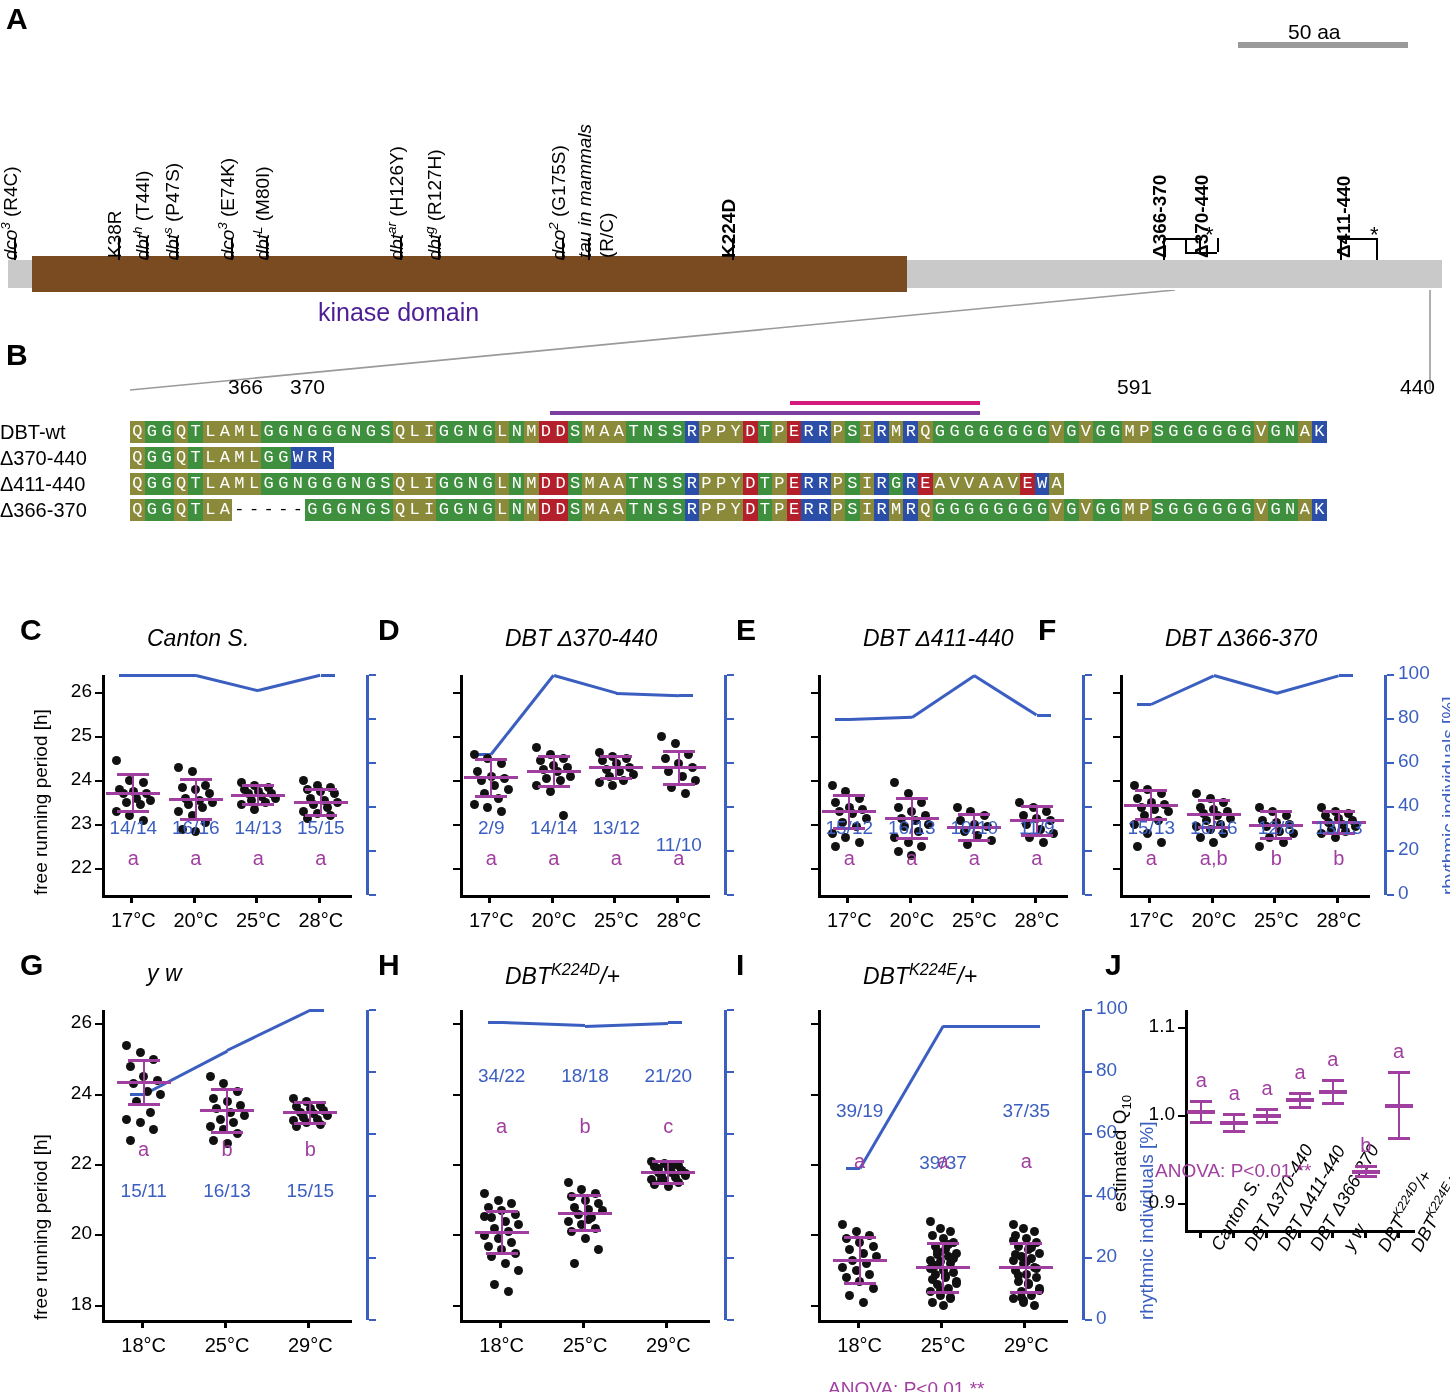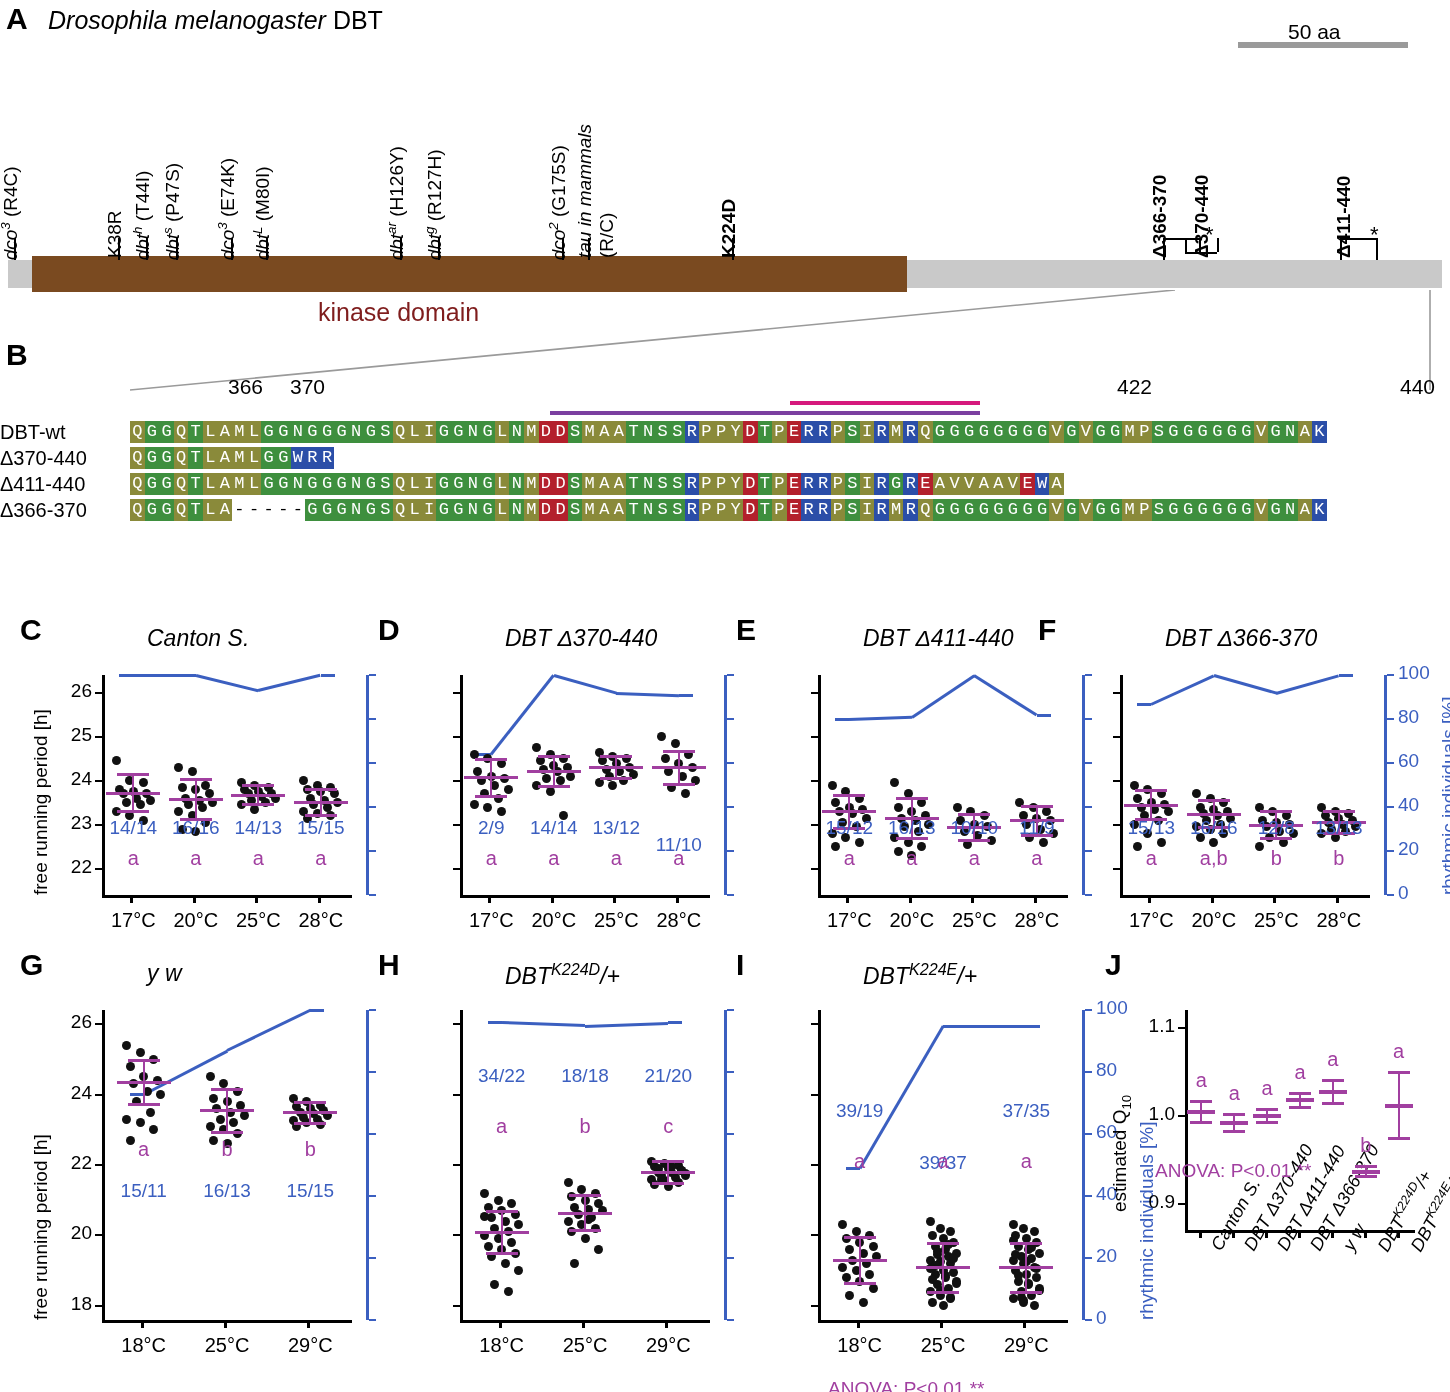--- a/index.html
+++ b/index.html
@@ -5,21 +5,21 @@
   html,body{margin:0;padding:0;background:#ffffff;}
   body{width:1450px;height:1392px;position:relative;font-family:"Liberation Sans",sans-serif;color:#000;}
   .panel-letter{position:absolute;font-weight:bold;font-size:30px;font-family:"Liberation Sans",sans-serif;}
   .ttl{position:absolute;font-size:25px;}
   .ital{font-style:italic;}
 
   
   #panelA{position:absolute;left:0;top:0;width:1450px;height:335px;}
   .protbar{position:absolute;left:8px;top:260px;width:1434px;height:28px;background:#c9c9c9;}
   .kinase{position:absolute;left:32px;top:256px;width:875px;height:36px;background:#7a4a20;}
-  .kinase-label{position:absolute;top:298px;left:318px;font-size:25px;color:#7f1d1d;font-weight:normal;}
+  .kinase-label{position:absolute;top:298px;left:318px;font-size:25px;color:#4c1d95;font-weight:normal;}
   .scalebar{position:absolute;left:1238px;top:42px;width:170px;height:6px;background:#9a9a9a;}
   .scaletxt{position:absolute;left:1288px;top:20px;font-size:21px;}
   .mutlabel{position:absolute;font-size:19px;transform-origin:left bottom;white-space:nowrap;}
   .vline{position:absolute;width:2px;background:#000;}
   .hline{position:absolute;height:2px;background:#000;}
 
   
   #panelB{position:absolute;left:0;top:335px;width:1450px;height:245px;}
   .seqrow{position:absolute;left:130px;height:22px;white-space:nowrap;font-family:"Liberation Mono",monospace;font-size:17px;line-height:22px;letter-spacing:0;}
   .seqlabel{position:absolute;left:0px;font-size:20px;font-family:"Liberation Sans",sans-serif;}
@@ -46,21 +46,20 @@
   .blueseg{position:absolute;height:3px;background:#3b5fc0;transform-origin:left center;}
   .anova{position:absolute;font-size:19px;color:#a13fa0;white-space:nowrap;}
   .sup{vertical-align:super;font-size:0.7em;}
   .sub{vertical-align:sub;font-size:0.7em;}
 </style>
 </head>
 <body>
 
 <div id="panelA">
   <div class="panel-letter" style="left:6px;top:2px;">A</div>
-  <div class="ttl" style="left:48px;top:6px;"><span class="ital">Drosophila melanogaster</span><span> DBT</span></div>
 
   <div class="scalebar"></div>
   <div class="scaletxt">50 aa</div>
 
   <div class="protbar"></div>
   <div class="kinase"></div>
   <div class="kinase-label">kinase domain</div>
 
   <div class="vline" style="left:14px;top:238px;height:22px;"></div>
   <div class="vline" style="left:118px;top:238px;height:22px;"></div>
@@ -105,21 +104,21 @@
 <div id="panelB">
   <div class="panel-letter" style="left:6px;top:3px;">B</div>
 
   <svg style="position:absolute;left:0;top:-45px;width:1450px;height:130px;">
     <line x1="1175" y1="0" x2="130" y2="100" stroke="#9a9a9a" stroke-width="1.6"></line>
     <line x1="1430" y1="0" x2="1430" y2="100" stroke="#9a9a9a" stroke-width="1.6"></line>
   </svg>
 
   <div class="numlabel" style="left:228px;top:40px;">366</div>
   <div class="numlabel" style="left:290px;top:40px;">370</div>
-  <div class="numlabel" style="left:1117px;top:40px;">422</div>
+  <div class="numlabel" style="left:1117px;top:40px;">591</div>
   <div class="numlabel" style="left:1400px;top:40px;">440</div>
 
   <div class="underline-purple" style="left:550px;top:76px;width:430px;"></div>
   <div class="underline-pink" style="left:790px;top:66px;width:190px;"></div>
 
   <div class="seqlabel" style="top:86px;">DBT-wt</div>
   <div class="seqlabel" style="top:112px;">Δ370-440</div>
   <div class="seqlabel" style="top:138px;">Δ411-440</div>
   <div class="seqlabel" style="top:164px;">Δ366-370</div>
 

